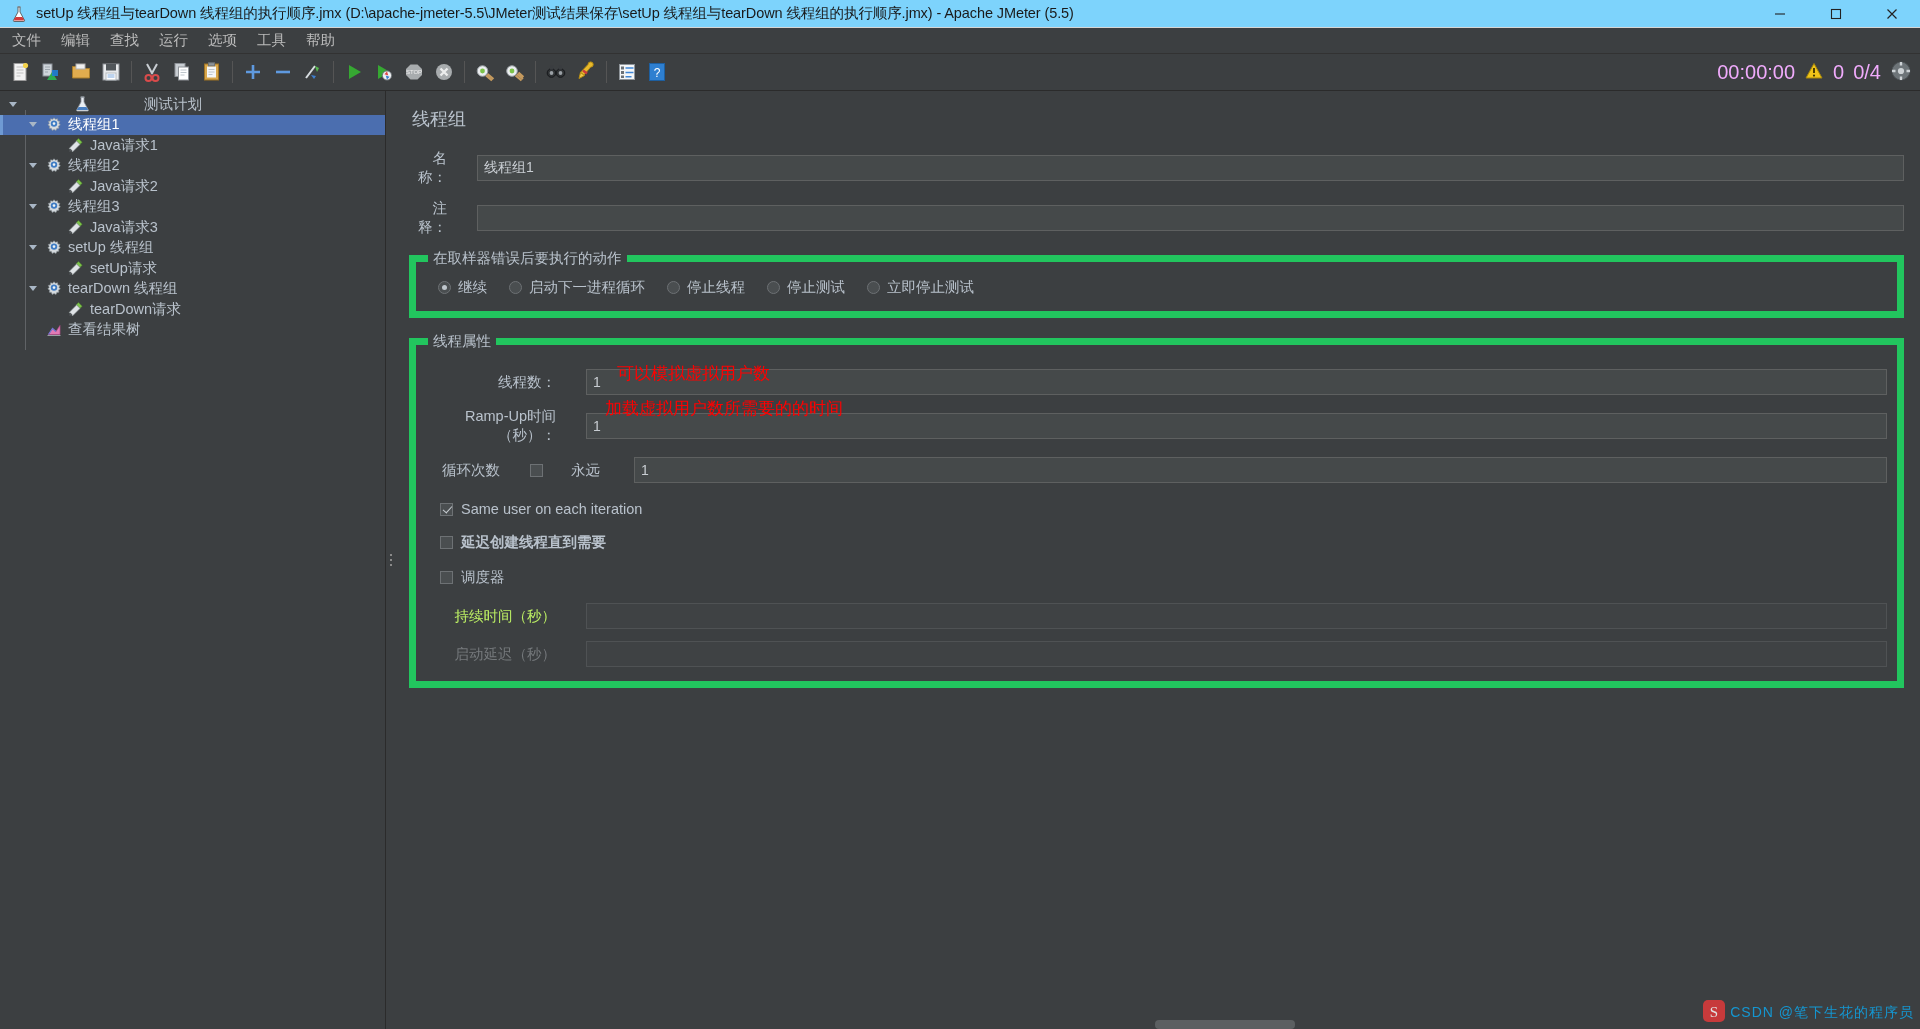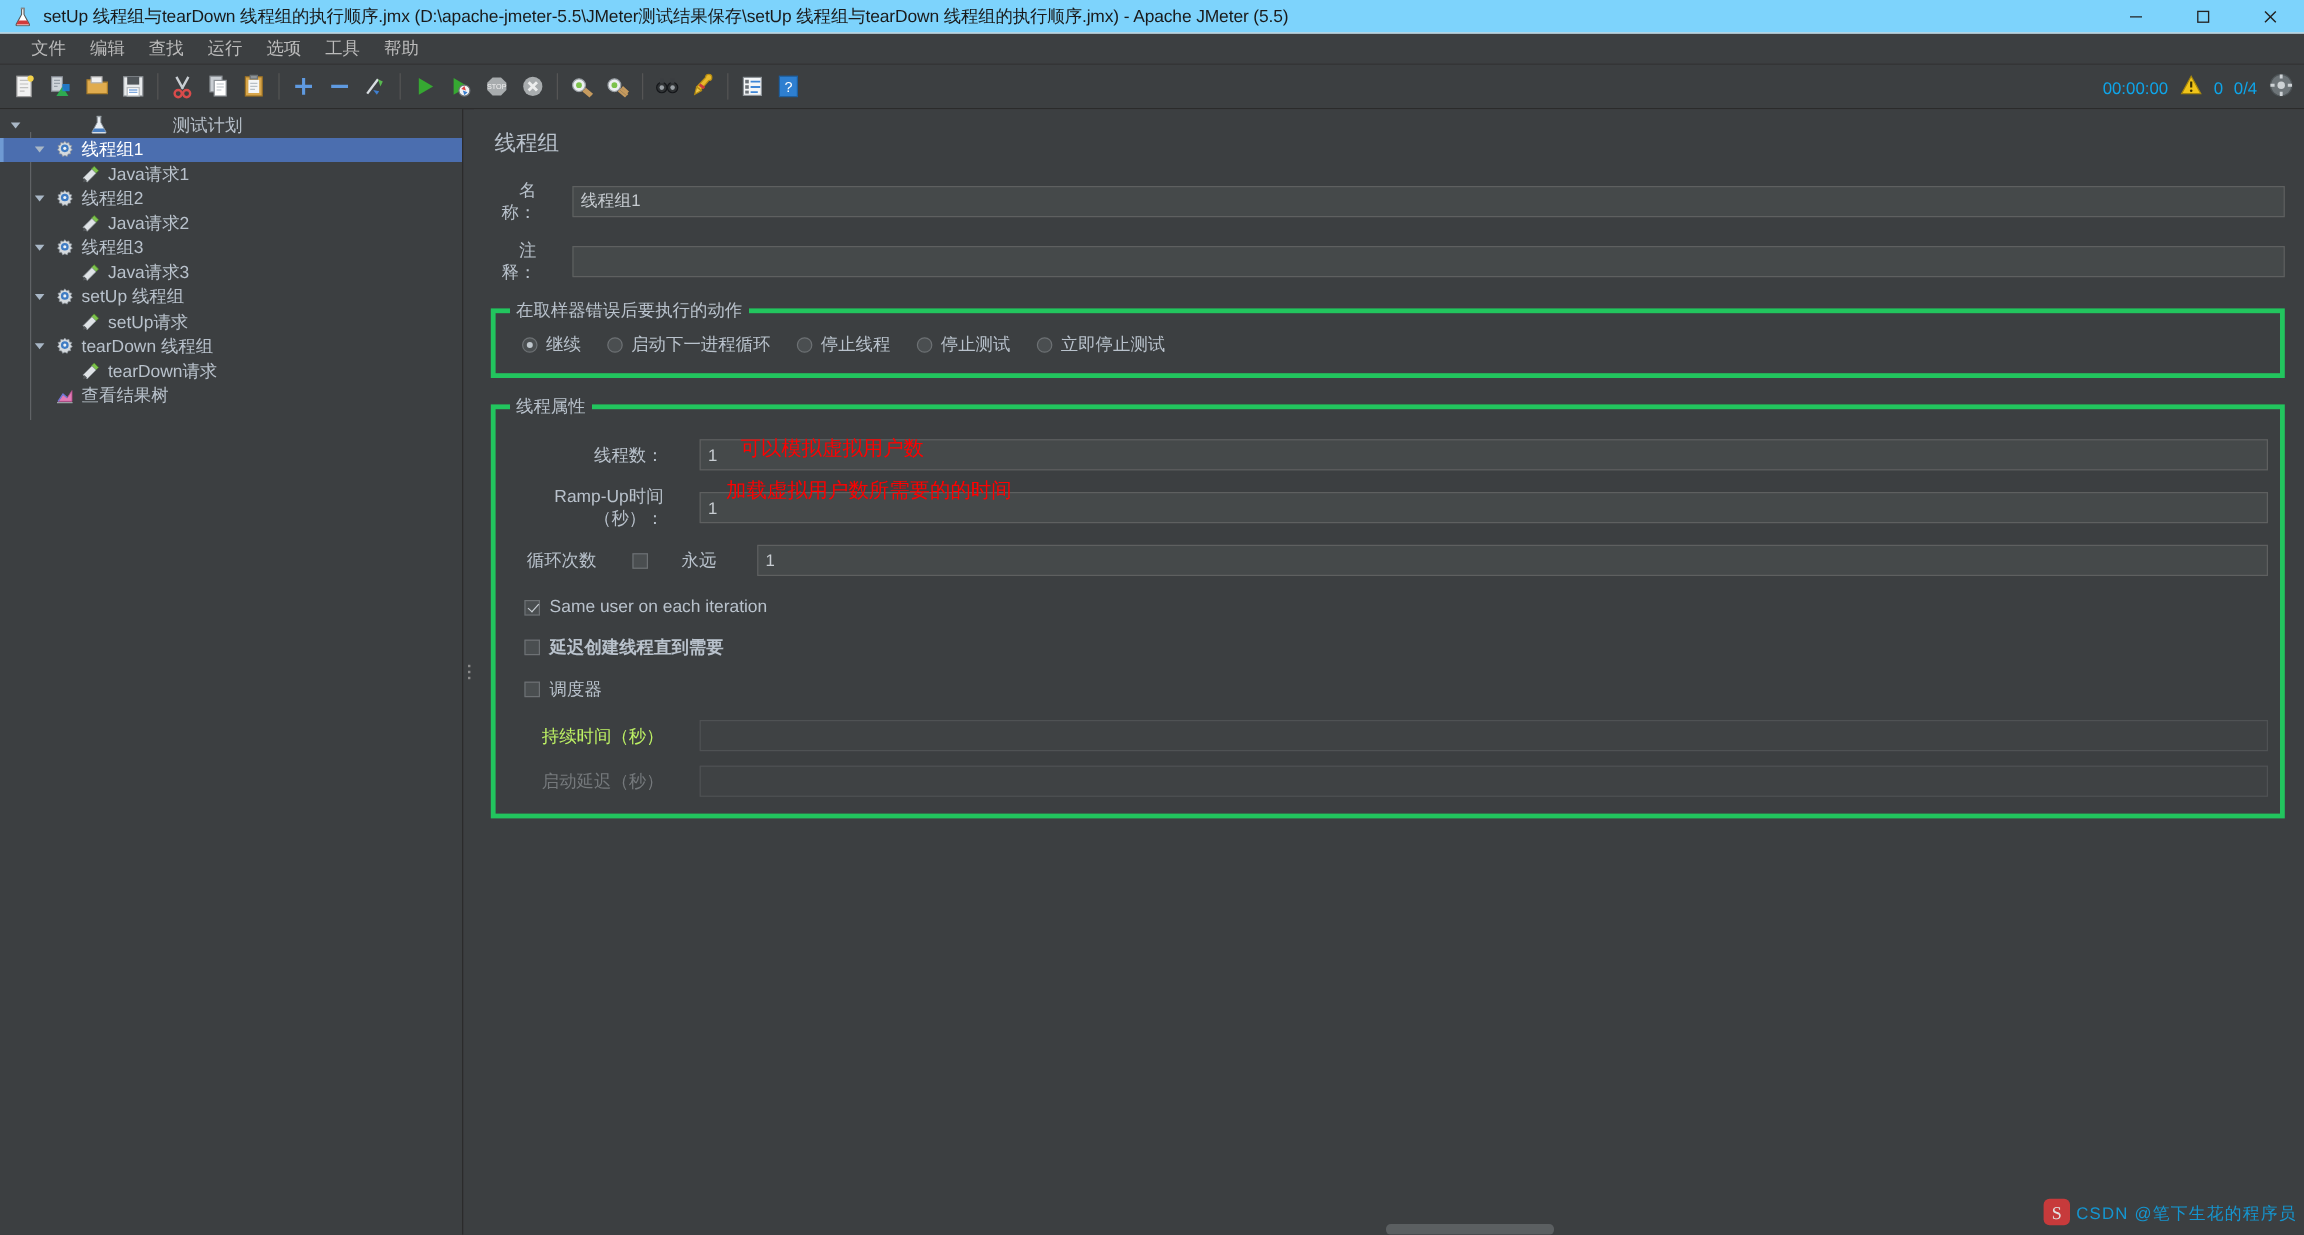--- a/index.html
+++ b/index.html
@@ -26,41 +26,41 @@
   }
   .win-buttons { position: absolute; right: 0; top: 0; height: 28px; display: flex; }
   .win-btn {
     width: 56px; height: 28px; display: flex; align-items: center; justify-content: center;
     color: #222; font-size: 15px;
   }
 
   
   .menubar {
     height: 26px; background: #3c3f41; display: flex; align-items: center;
-    padding-left: 16px; border-bottom: 1px solid #323232;
+    padding-left: 2px; border-bottom: 1px solid #323232;
   }
   .menu-item {
     padding: 2px 10px; font-size: 14.5px; color: #bbbbbb; cursor: default;
   }
 
   
   .toolbar {
     height: 37px; background: #3c3f41; display: flex; align-items: center;
     padding-left: 6px; border-bottom: 1px solid #2b2b2b; position: relative;
   }
   .tb-btn {
     width: 28px; height: 28px; display: flex; align-items: center; justify-content: center;
     margin: 0 1px; border-radius: 2px;
   }
   .tb-sep { width: 1px; height: 22px; background: #555; margin: 0 5px; }
   .tb-status {
     position: absolute; right: 8px; top: 0; height: 37px;
     display: flex; align-items: center; gap: 9px;
   }
-  .tb-status .stat-text { font-size: 14px; color: #0ea5e9; }
+  .tb-status .stat-text { font-size: 20px; color: #f0abfc; }
 
   
   .main { display: flex; height: calc(1029px - 28px - 26px - 37px); }
   .tree-pane {
     width: 386px; background: #3c3f41; overflow: hidden;
     border-right: 1px solid #2b2b2b; position: relative;
   }
   .divider {
     width: 9px; background: #3c3f41; display: flex; align-items: center;
     justify-content: center; flex-direction: column;
@@ -99,21 +99,21 @@
     font-size: 14.5px; color: #b9c2cc; text-align: right; padding-right: 10px;
   }
   .finput {
     flex: 1; height: 26px; background: #45494a; border: 1px solid #5e6060;
     color: #c8cdd2; font-size: 14px; padding: 2px 6px; display: flex; align-items: center;
     position: relative;
   }
   .finput.disabled { background: #3f4244; border-color: #4f5254; color: #6a6e70; }
 
   fieldset.group {
-    border: 4px solid #22c55e; border-radius: 0; margin: 6px 0 14px 0;
+    border: 7px solid #22c55e; border-radius: 0; margin: 6px 0 14px 0;
     padding: 4px 10px 10px 10px;
   }
   fieldset.group > legend {
     font-size: 14.5px; color: #b9c2cc; padding: 0 5px; margin-left: 2px;
   }
 
   .radio-row { display: flex; align-items: center; gap: 6px; padding: 6px 0 4px 12px; }
   .radio-opt { display: flex; align-items: center; margin-right: 16px; }
   .radio {
     width: 13px; height: 13px; border-radius: 50%; border: 1px solid #6d7174;

